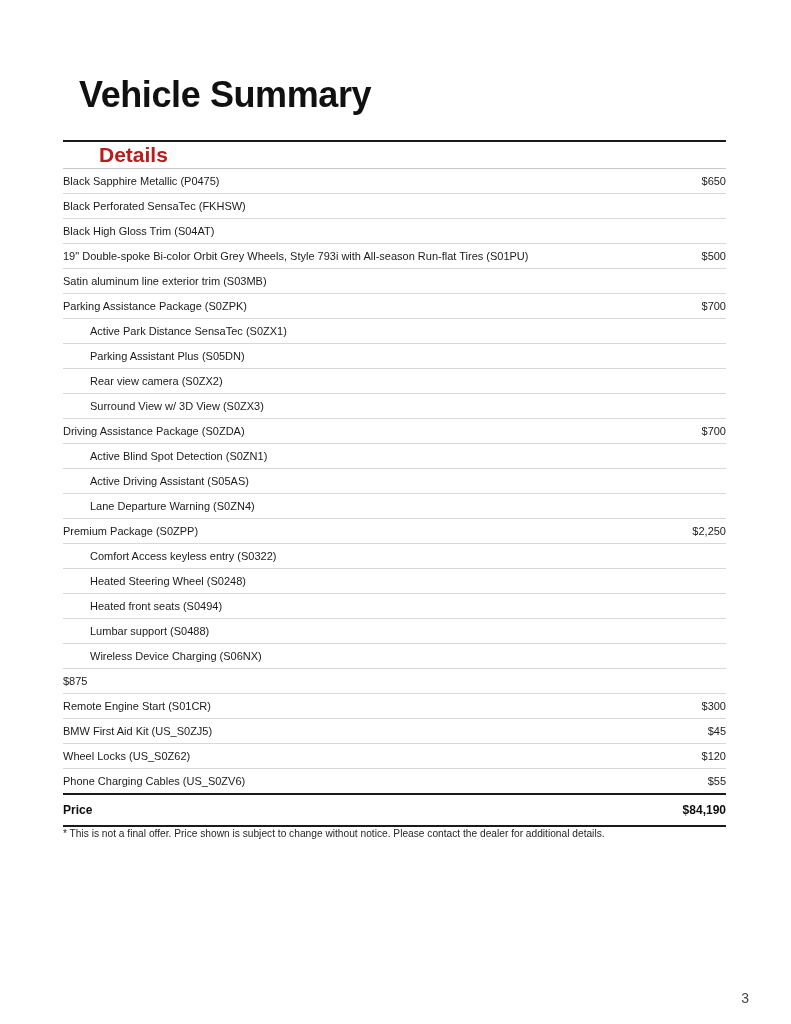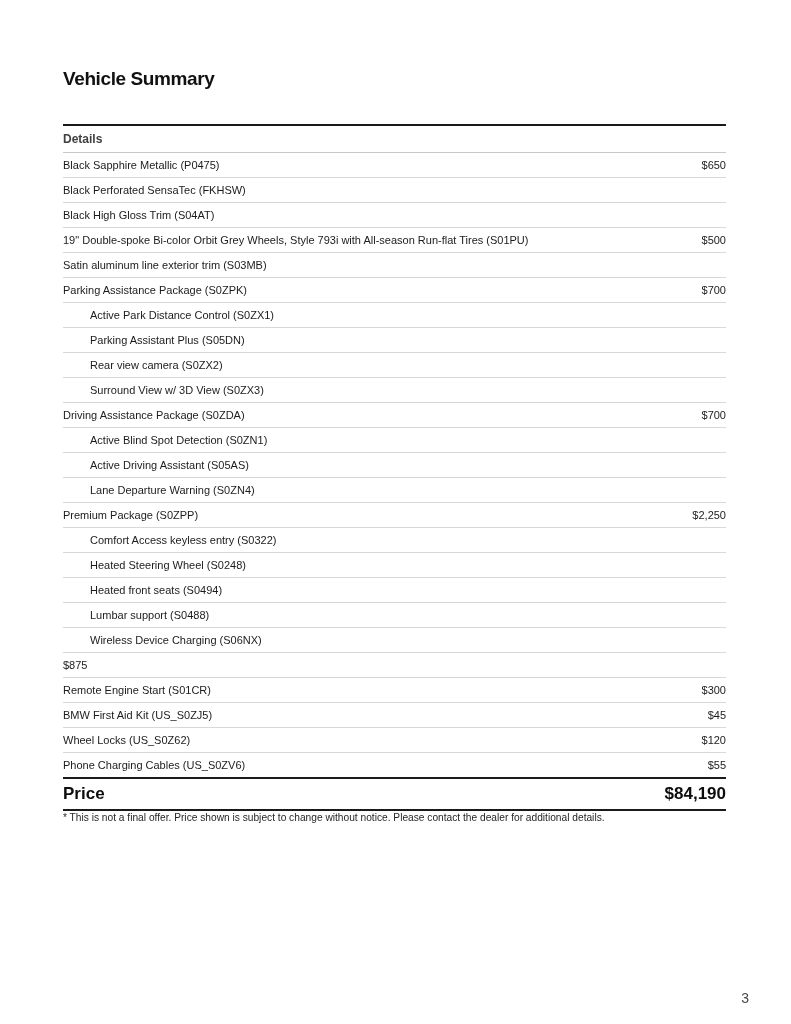--- a/index.html
+++ b/index.html
@@ -23,48 +23,49 @@
   }
 
   .content {
     position: absolute;
     left: 63px;
     top: 0;
     width: 663px;
   }
 
   .doc-title {
-    font-size: 19px;
+    font-size: 36px;
     font-weight: bold;
     letter-spacing: -0.4px;
-    margin: 0;
+    margin: 16px;
     padding-top: 62px;
     line-height: 34px;
     color: #111111;
   }
 
   .table-wrap {
     margin-top: 28px;
   }
 
   .rule-thick {
     height: 0;
     border-top: 2px solid #1a1a1a;
   }
   .rule-thin {
     height: 0;
     border-top: 1px solid #c9c9c9;
   }
 
   .section-head {
-    font-size: 12px;
+    font-size: 21px;
     font-weight: bold;
     line-height: 16px;
     padding: 5px 0 5px 0;
-    color: #404040;
+    color: #b91c1c;
+    margin-left: 36px;
   }
 
   .row {
     display: flex;
     align-items: baseline;
     justify-content: space-between;
     font-size: 11px;
     line-height: 16px;
     padding: 4px 0 4px 0;
     border-bottom: 1px solid #d8d8d8;
@@ -84,21 +85,21 @@
     white-space: nowrap;
   }
   .row.sub .label {
     padding-left: 27px;
   }
 
   .price-row {
     display: flex;
     align-items: baseline;
     justify-content: space-between;
-    font-size: 17px;
+    font-size: 12px;
     font-weight: bold;
     line-height: 20px;
     padding: 5px 0 5px 0;
     border-top: 2px solid #1a1a1a;
     border-bottom: 2px solid #1a1a1a;
     color: #0d0d0d;
     margin-top: -1px;
   }
 
   .footnote {
@@ -151,21 +152,21 @@
           </div>
           <div class="row">
             <span class="label">Satin aluminum line exterior trim (S03MB)</span>
             <span class="value"></span>
           </div>
           <div class="row">
             <span class="label">Parking Assistance Package (S0ZPK)</span>
             <span class="value">$700</span>
           </div>
           <div class="row sub">
-            <span class="label">Active Park Distance Control (S0ZX1)</span>
+            <span class="label">Active Park Distance SensaTec (S0ZX1)</span>
             <span class="value"></span>
           </div>
           <div class="row sub">
             <span class="label">Parking Assistant Plus (S05DN)</span>
             <span class="value"></span>
           </div>
           <div class="row sub">
             <span class="label">Rear view camera (S0ZX2)</span>
             <span class="value"></span>
           </div>

